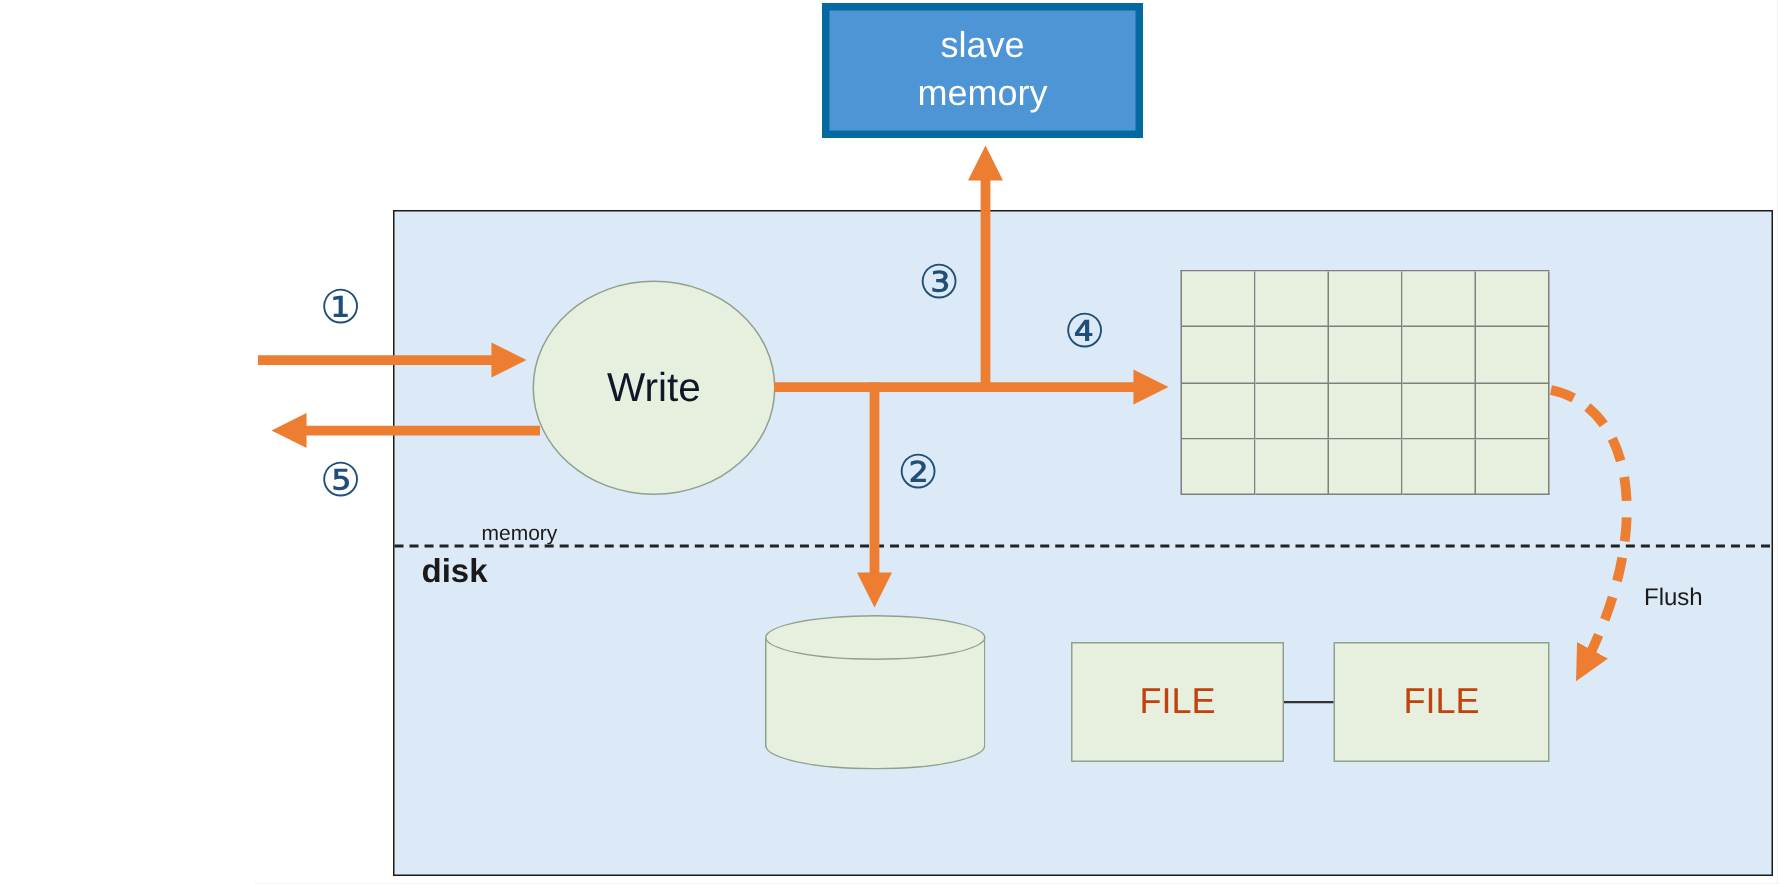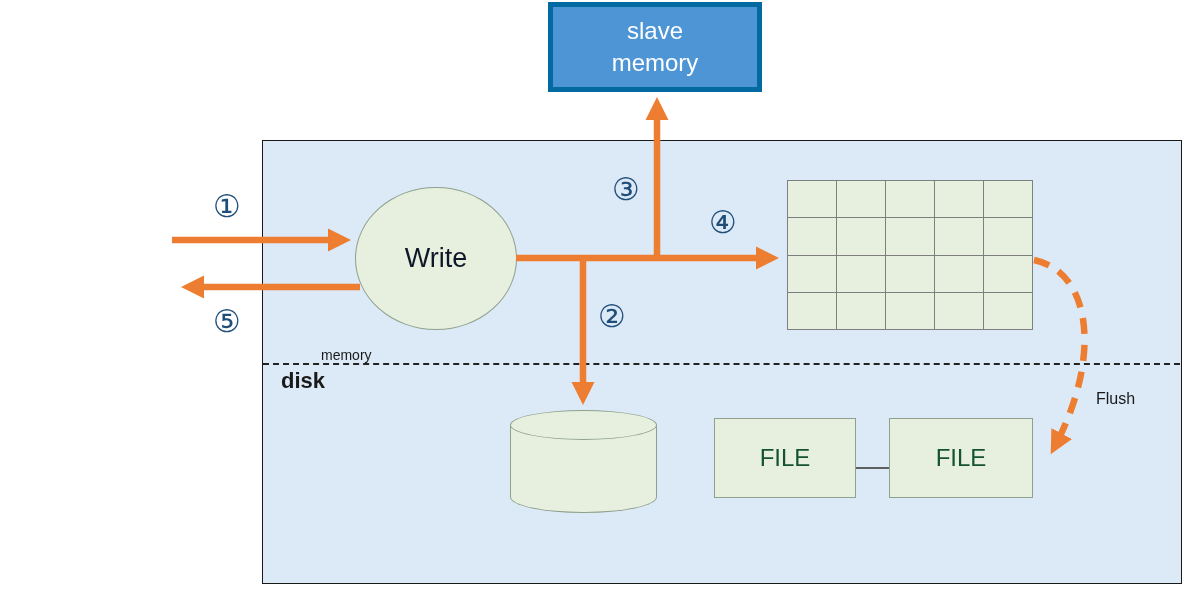--- a/index.html
+++ b/index.html
@@ -69,25 +69,25 @@
   }
   .cyl-top {
     position:absolute; left:510px; top:410px; width:147px; height:30px;
     background: var(--shape-green, #E7F0DE);
     border:1.5px solid var(--shape-border, #8FA08F);
     border-radius:50%;
   }
 
   
   .file {
-    position:absolute; top:418px; height:80px;
+    position:absolute; top:428px; height:80px;
     background: var(--shape-green, #E7F0DE);
     border:1.5px solid var(--shape-border, #8FA08F);
     display:flex; align-items:center; justify-content:center;
-    font-size:24px; color:#14532d;
+    font-size:24px; color:#c2410c;
   }
   .file1 { left:714px; width:142px; }
   .file2 { left:889px; width:144px; }
 
   
   .label { position:absolute; color:#1a1a1a; white-space:nowrap; }
   .memory { left:281px; top:347px; font-size:14px;margin-left:40px; }
   .disk   { left:281px; top:368px; font-size:22px;font-weight:bold; }
   .wal    { left:510px; top:533px; width:147px; text-align:center; font-size:24px; }
   .flush  { left:1096px; top:390px; font-size:16px; }

